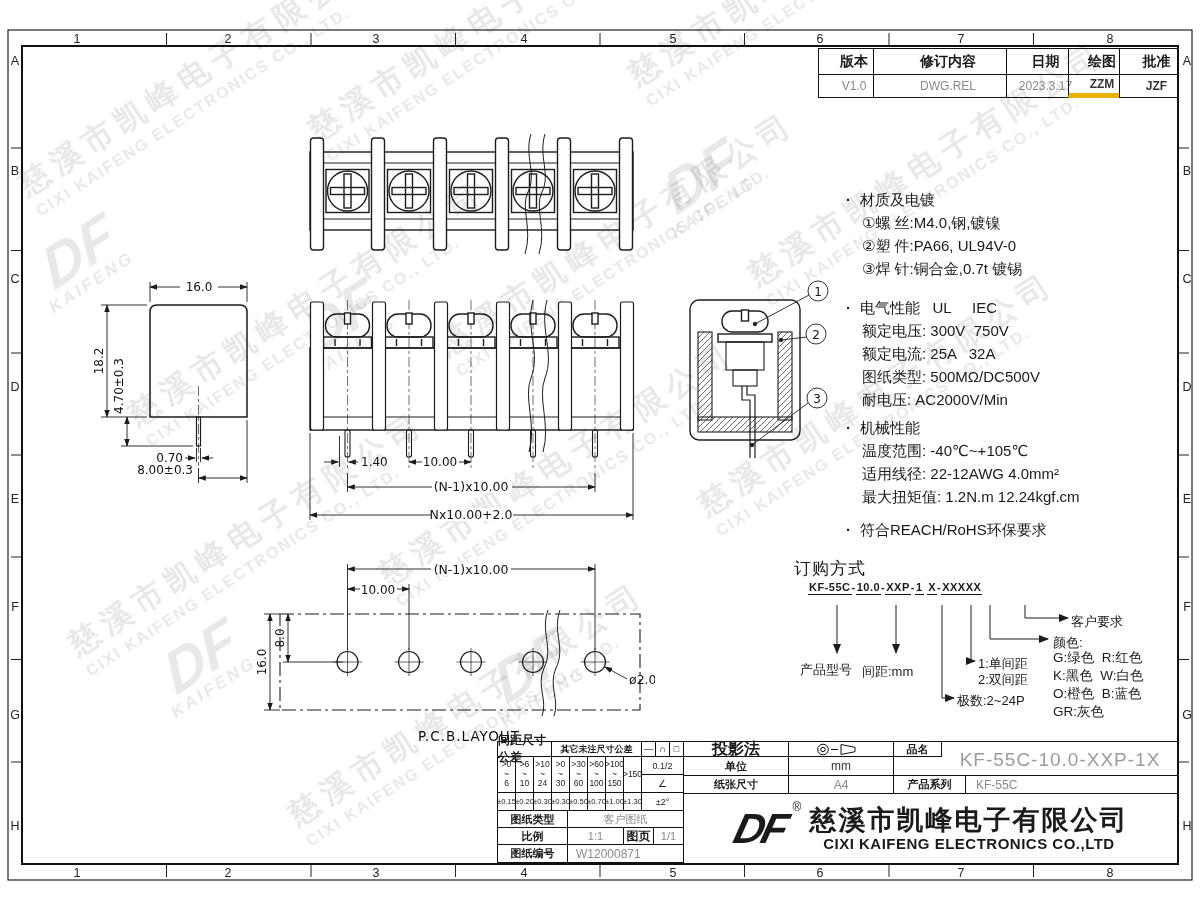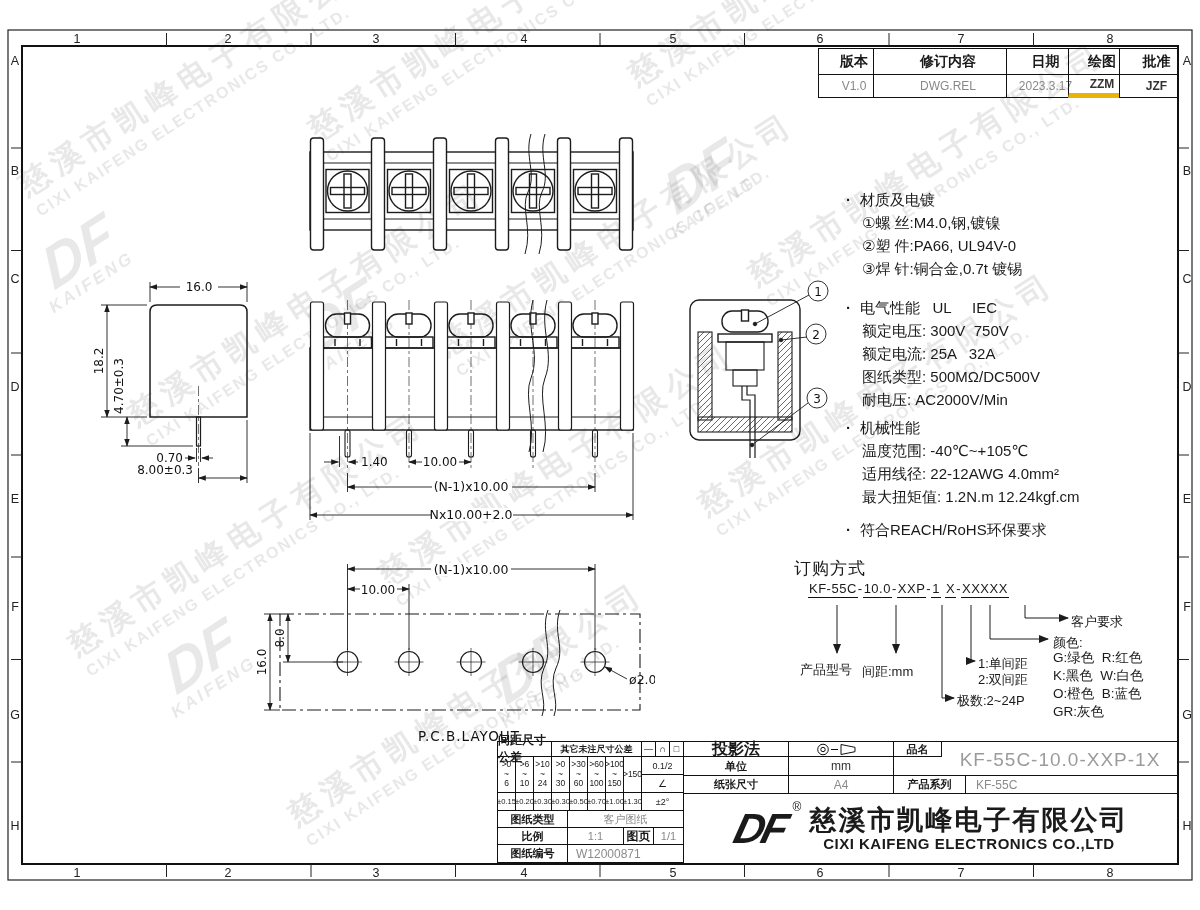--- a/index.html
+++ b/index.html
@@ -22,21 +22,21 @@
   .rev-v{font-size:12px;color:#888;}
   .rev-vb{font-size:12px;color:#333;font-weight:bold;}
   
   #notes{left:846px;top:182px;width:332px;height:370px;z-index:4;}
   .note-title{font-size:15px;white-space:pre;line-height:23px;}
   .note-line{font-size:15px;white-space:pre;line-height:23px;padding-left:16px;}
   .bullet{display:inline-block;width:14px;font-weight:bold;}
   
   #ordering{left:790px;top:553px;width:400px;height:175px;z-index:4;}
   #ord-title{position:absolute;left:4px;top:4px;font-size:17px;letter-spacing:1px;}
-  #part-number{position:absolute;left:18px;top:28px;font-size:13px;font-weight:normal;letter-spacing:.5px;white-space:nowrap;}
+  #part-number{position:absolute;left:18px;top:28px;font-size:11px;font-weight:bold;letter-spacing:.5px;white-space:nowrap;}
   .seg{border-bottom:1.6px solid #111;padding:0 1px 1px 1px;}
   .ord-lab{position:absolute;font-size:13px;white-space:nowrap;}
   .ord-col{position:absolute;font-size:13.5px;white-space:pre;line-height:15px;}
   
   #tblock{left:497px;top:741px;width:681px;height:123px;border:1.6px solid #111;z-index:6;background:transparent;}
   .tb{position:absolute;border-right:1px solid #111;border-bottom:1px solid #111;display:flex;align-items:center;justify-content:center;box-sizing:border-box;background:transparent;}
   .lab{font-weight:bold;}
   .gray{color:#8a8a8a;}
   .rng{white-space:pre-line;text-align:center;font-size:8.5px;line-height:9.5px;}
   .tolv{font-size:7.6px;}

